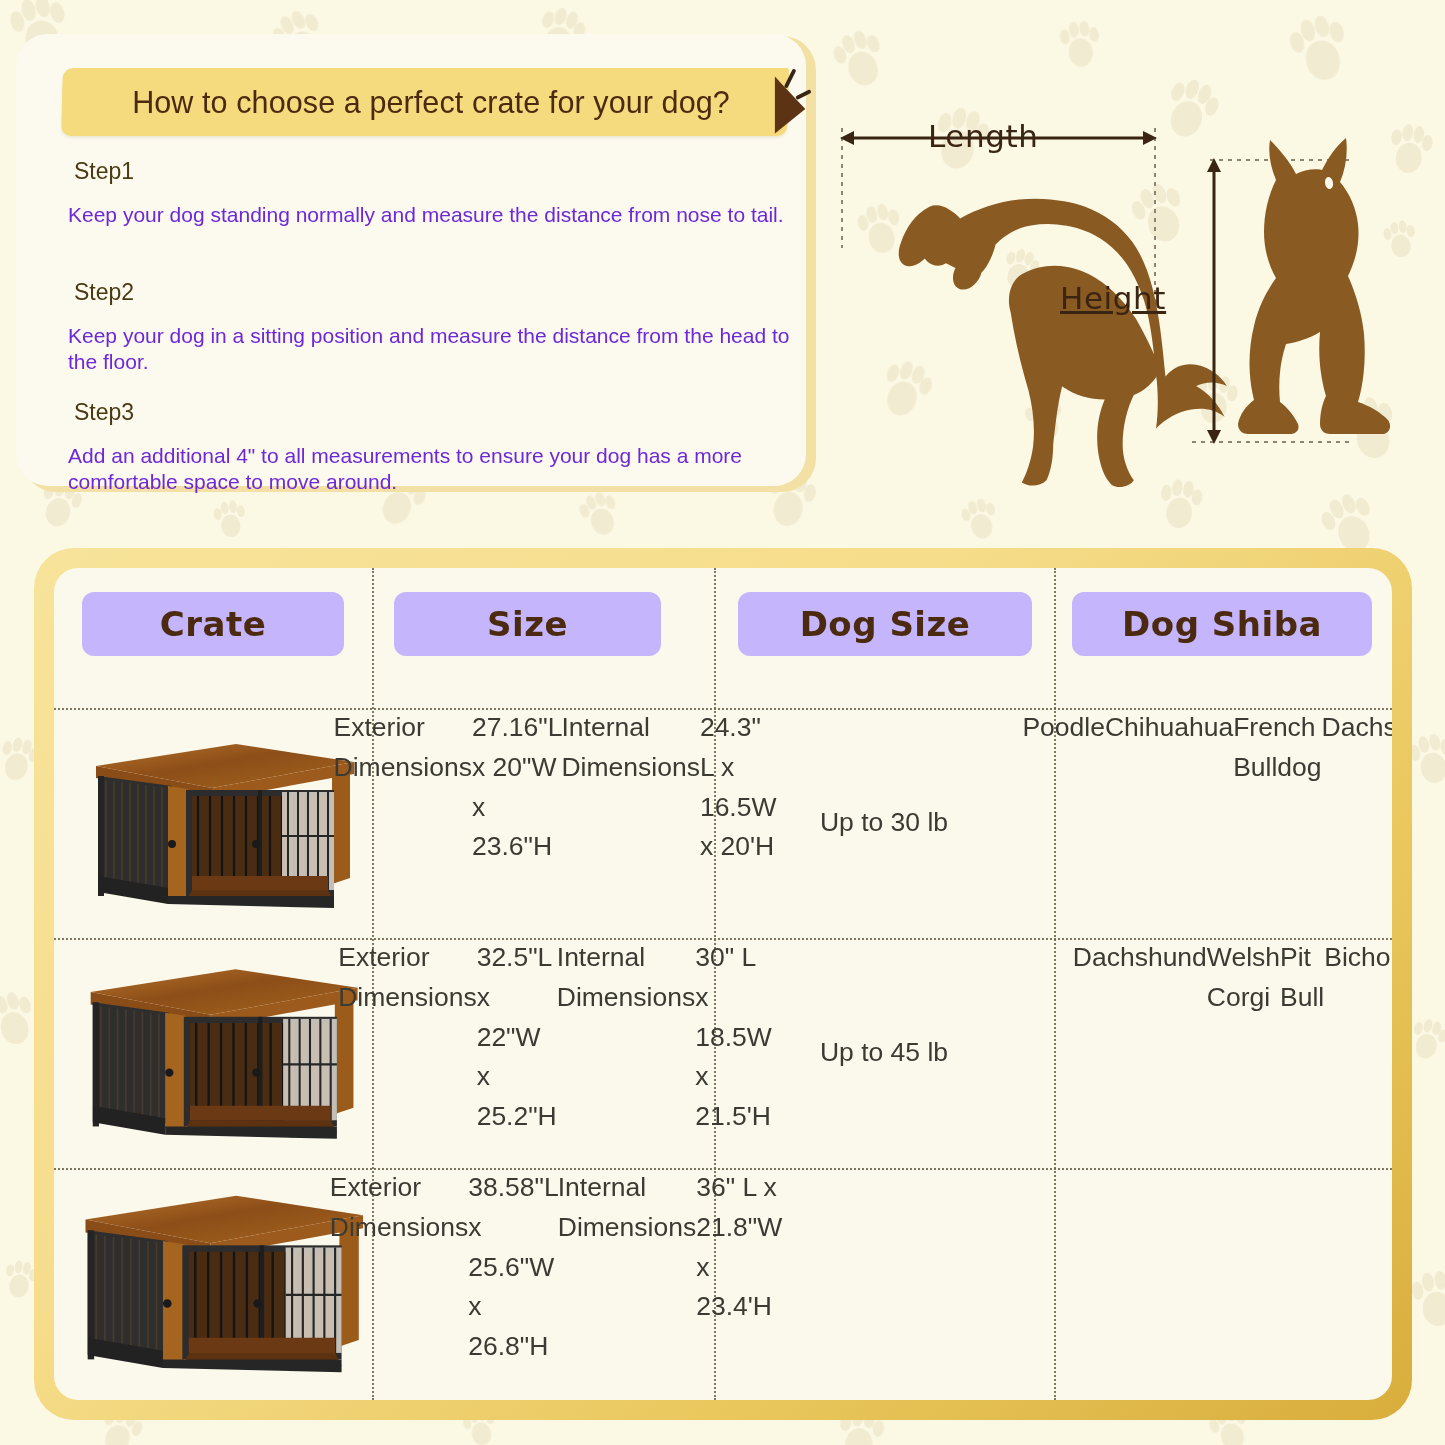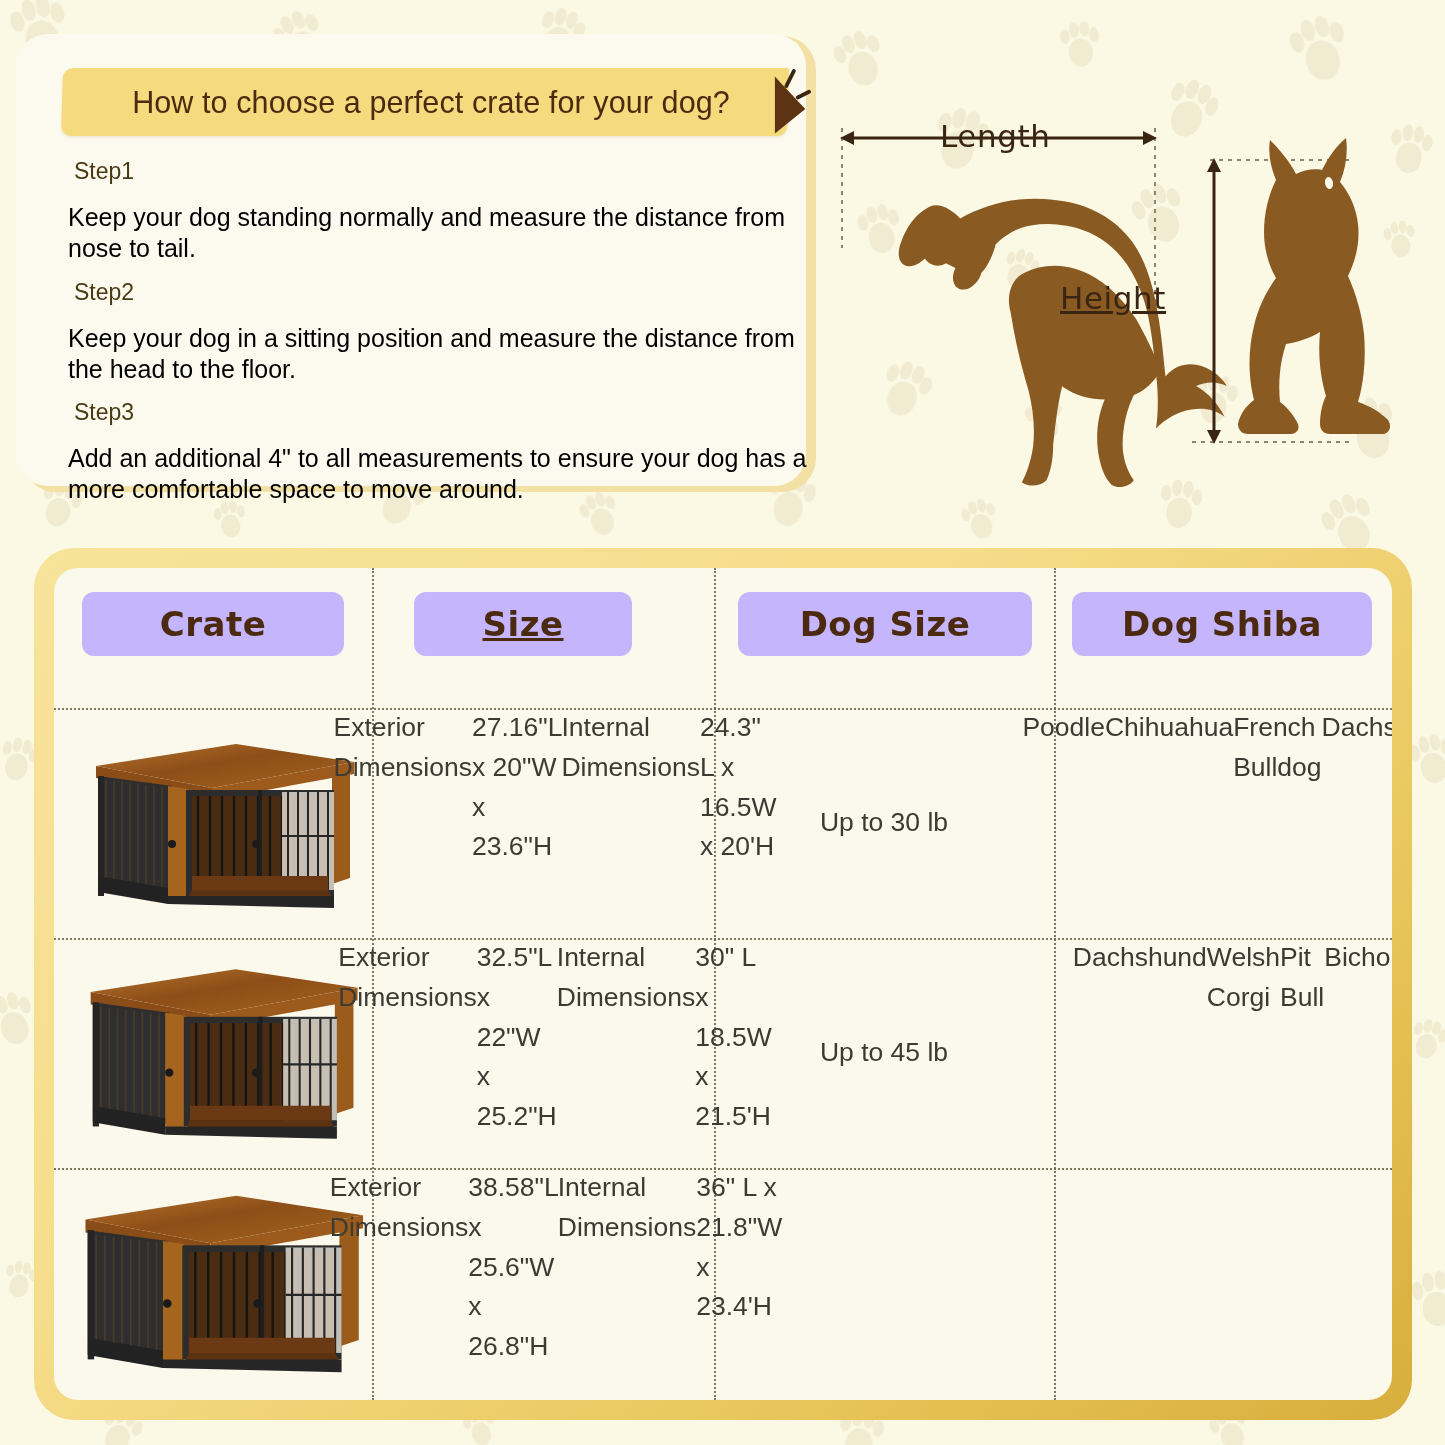--- a/index.html
+++ b/index.html
@@ -43,21 +43,21 @@
   }
 
   .step-pill {
     position: absolute; font-size: 23px; color: #4a3a14;
     padding: 2px 14px 4px 14px;
   }
   .step-pill .pill-bg {
     position: absolute; left: 0; top: 2px; width: 100%; height: 30px; z-index: -1;
   }
   .step-body {
-    position: absolute; font-size: 25px; line-height: 1.24; color: #000000;
+    position: absolute; font-size: 21px; line-height: 1.24; color: #6d28d9;
     width: 730px;
   }
 
   
   .dog-illus { position: absolute; left: 810px; top: 120px; width: 628px; height: 370px; z-index: 2; }
   .dim-label {
     position: absolute; font-size: 31px; color: #3a2412;
     font-family: "DejaVu Sans", sans-serif; letter-spacing: .6px;
   }
 
@@ -269,41 +269,41 @@
                C520 224 508 228 496 230 C490 248 488 268 490 288
                C498 294 504 302 508 310 C510 316 506 320 500 320
                L458 320 C452 320 448 316 448 310 C450 300 456 292 464 286
                C458 262 458 236 464 212 C468 194 476 178 486 164
                C478 150 474 134 474 118 C474 100 478 82 486 66 Z" transform="translate(-20,-6) scale(1.0)"></path>
       <ellipse cx="519" cy="63" rx="4" ry="6" fill="#fbf8ec" transform="rotate(-10 519 63)"></ellipse>
     </g>
     <text class="dim-label" x="352" y="195" text-anchor="middle"></text>
   </svg>
 
-  <div class="dim-label" style="left:130px; top:-2px;">Length</div>
+  <div class="dim-label" style="left:118px; top:-2px;">Length</div>
   <div class="dim-label" style="left:250px; top:160px;text-decoration:underline;">Height</div>
 </div>
 
 <div class="table-outer">
   <div class="table-frame"></div>
   <div class="table-inner">
 
     <div class="vdiv" style="left:318px;"></div>
     <div class="vdiv" style="left:660px;"></div>
     <div class="vdiv" style="left:1000px;"></div>
 
     <div class="hdiv" style="top:140px;"></div>
     <div class="hdiv" style="top:370px;"></div>
     <div class="hdiv" style="top:600px;"></div>
 
     <div class="thead">
       <div class="th-chip" style="left:28px; width:262px;">
         <span>Crate</span>
       </div>
-      <div class="th-chip" style="left:360px; width:218px;text-decoration:underline;">
+      <div class="th-chip" style="left:340px; width:267px;">
         <span>Size</span>
       </div>
       <div class="th-chip" style="left:684px; width:294px;">
         <span>Dog Size</span>
       </div>
       <div class="th-chip" style="left:1018px; width:300px;">
         <span>Dog Shiba</span>
       </div>
     </div>
 

